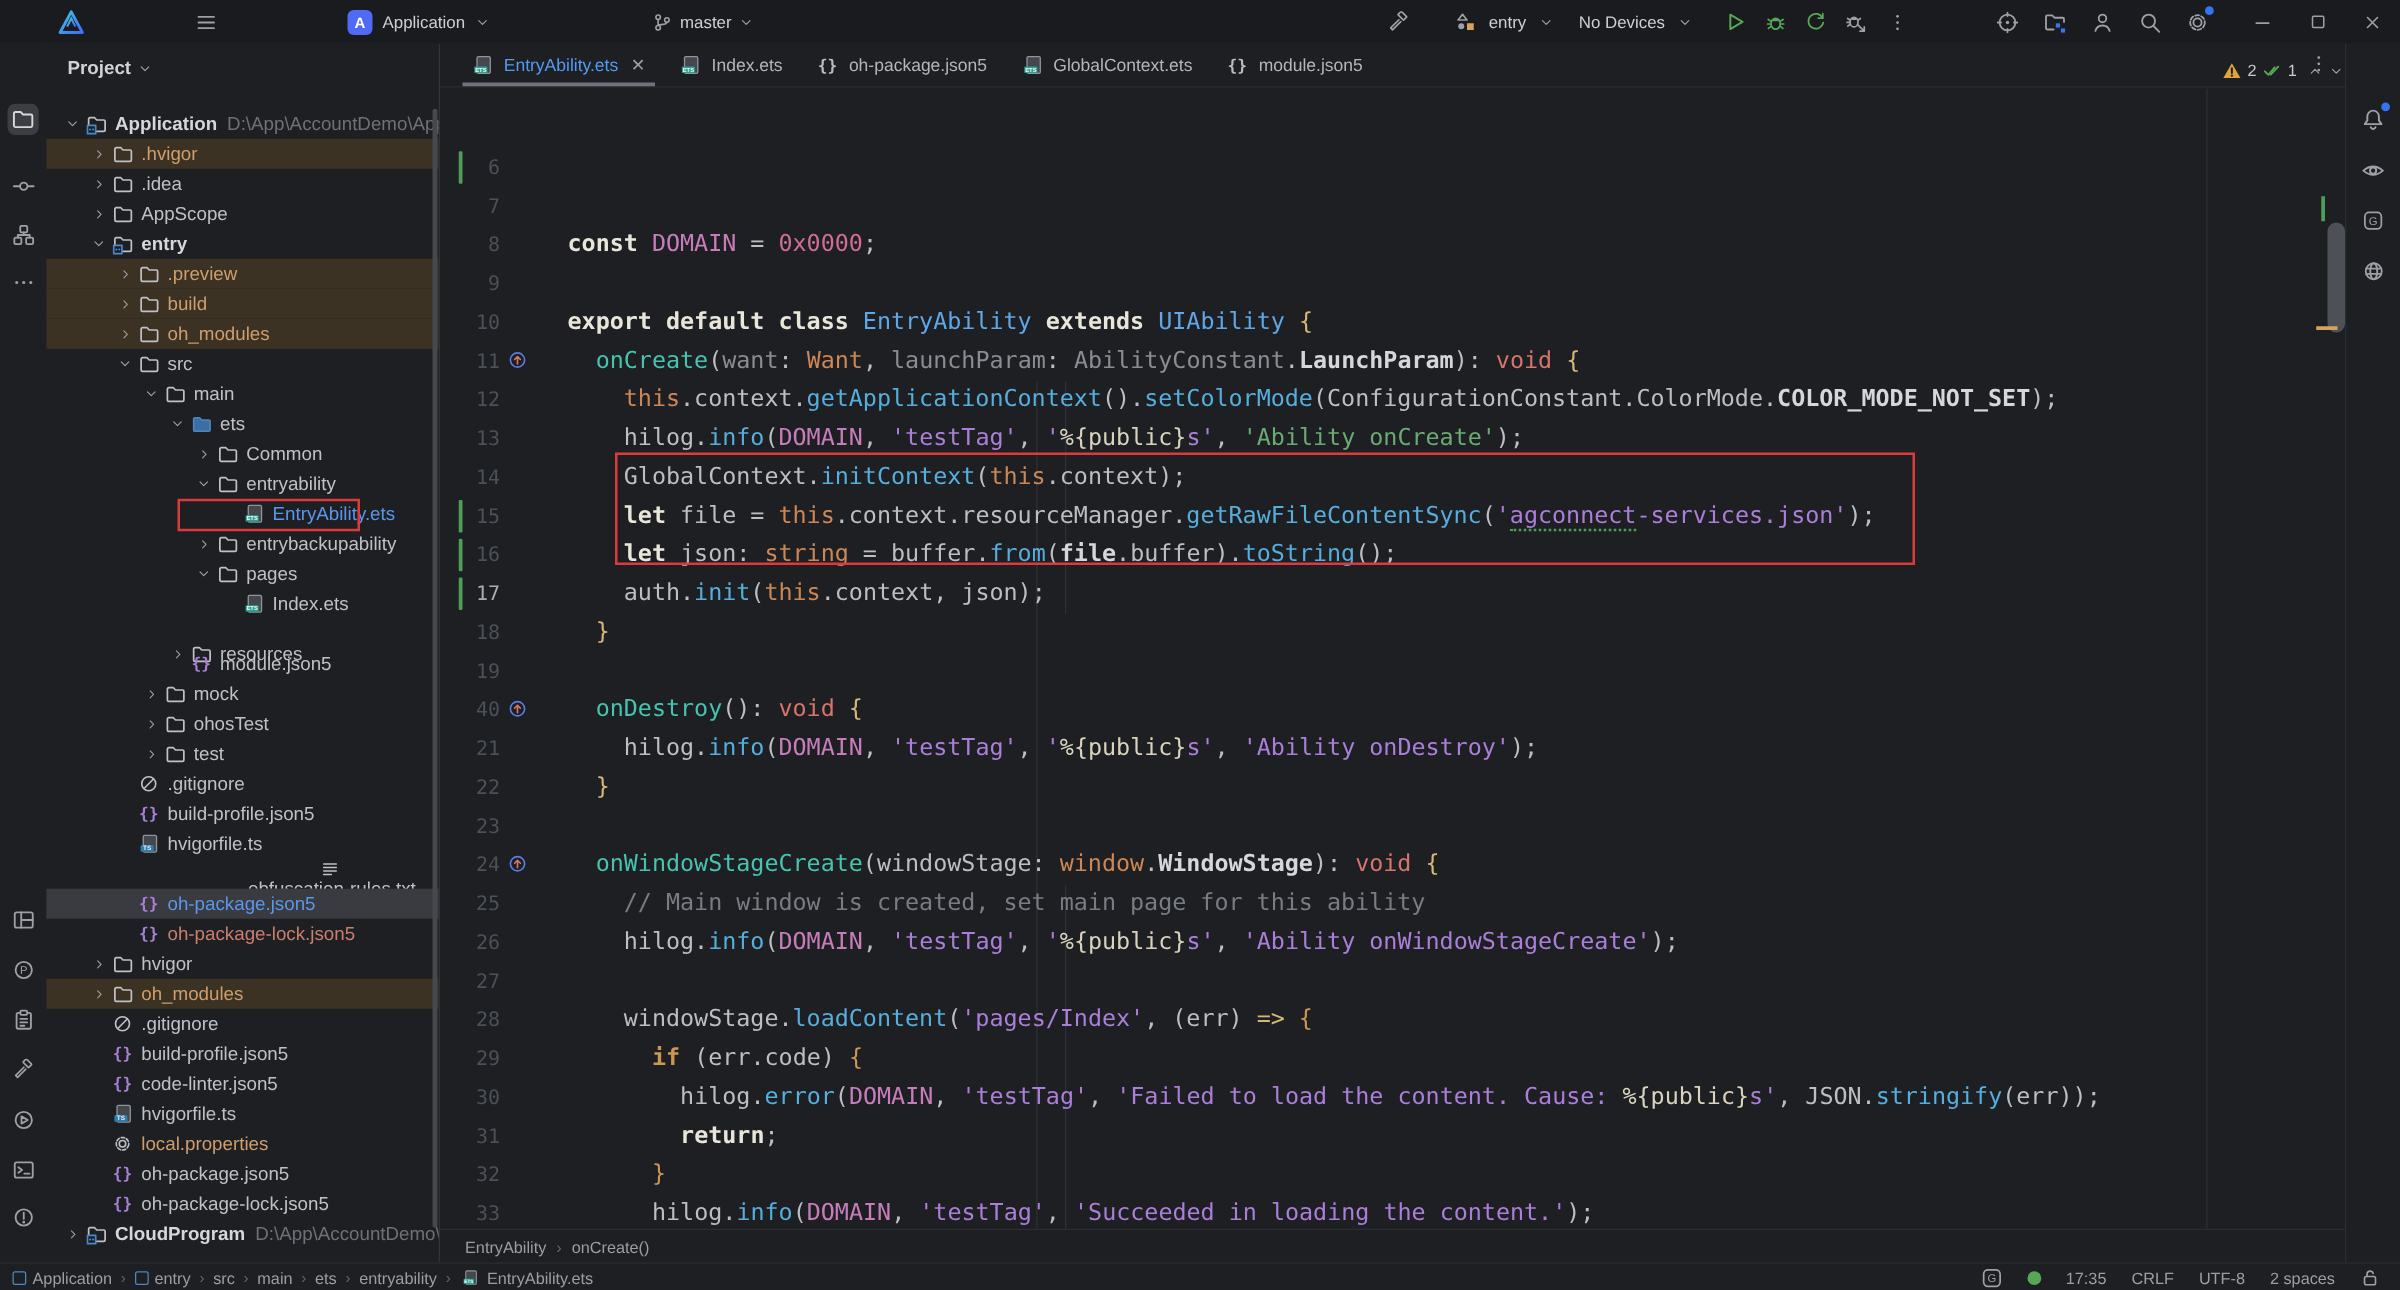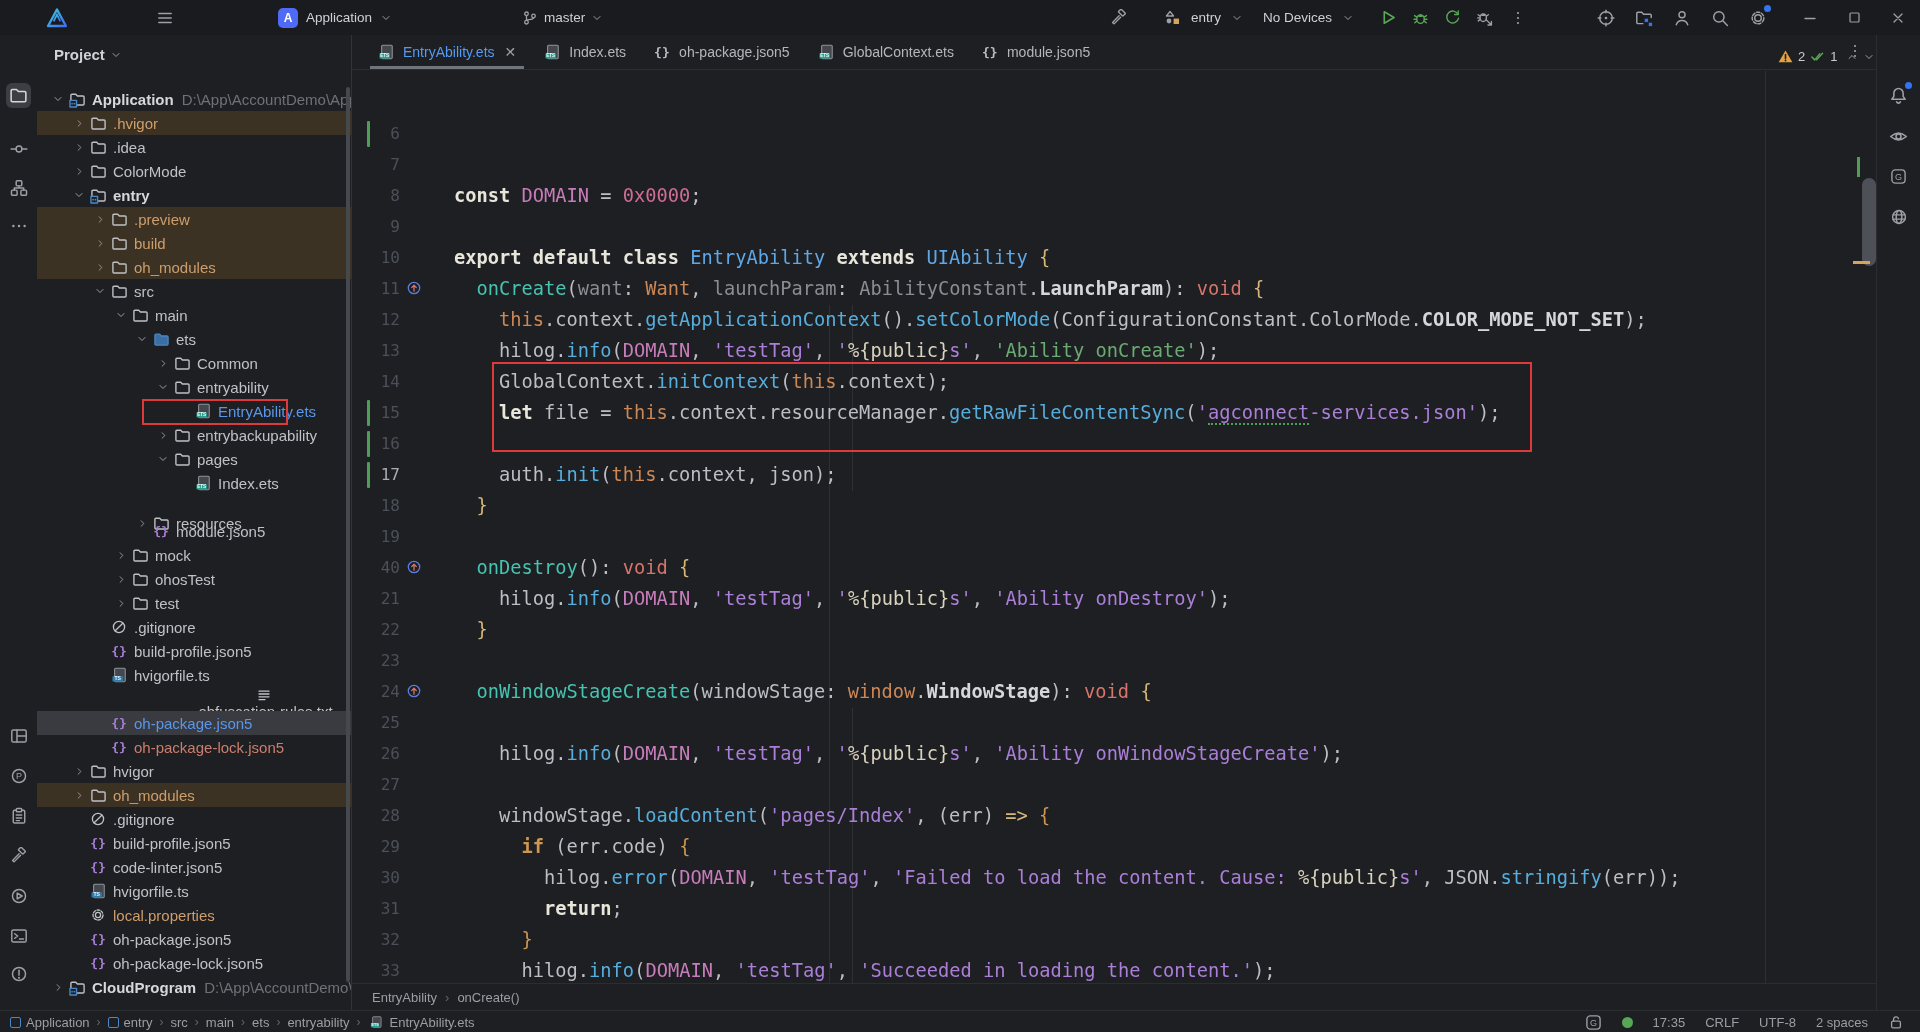--- a/index.html
+++ b/index.html
@@ -406,21 +406,21 @@
           <span class="chev">
             <svg width="11" height="11" viewBox="0 0 16 16" fill="none" stroke="currentColor" stroke-width="1.3" stroke-linecap="round" stroke-linejoin="round">
               <path d="M6 4 L10 8 L6 12"></path>
             </svg>
           </span>
           <span class="ticon">
             <svg width="17" height="17" viewBox="0 0 16 16" fill="none" stroke="currentColor" stroke-width="1.3" stroke-linecap="round" stroke-linejoin="round">
               <path d="M1.8 4 a1 1 0 0 1 1-1 h3.5 l1.6 1.7 h5.3 a1 1 0 0 1 1 1 v6.5 a1 1 0 0 1 -1 1 H2.8 a1 1 0 0 1 -1-1 Z"></path>
             </svg>
           </span>
-          <span class="lbl">ColorMode</span>
+          <span class="lbl">AppScope</span>
         </div>
         <div class="trow bold" style="top: 148px; padding-left: 35px;">
           <span class="chev">
             <svg width="12" height="12" viewBox="0 0 16 16" fill="none" stroke="currentColor" stroke-width="1.3" stroke-linecap="round" stroke-linejoin="round">
               <path d="M4 6 L8 10 L12 6"></path>
             </svg>
           </span>
           <span class="ticon">
             <svg width="17" height="17" viewBox="0 0 16 16" fill="none" stroke="currentColor" stroke-width="1.3" stroke-linecap="round" stroke-linejoin="round">
               <path d="M1.8 4 a1 1 0 0 1 1-1 h3.5 l1.6 1.7 h5.3 a1 1 0 0 1 1 1 v6.5 a1 1 0 0 1 -1 1 H7.8 M1.8 4 v4.4"></path>
@@ -907,20 +907,21 @@
           <span class="ctext" style="margin-left:45.0px"><span class="tk-p">GlobalContext.</span><span class="tk-fn">initContext</span><span class="tk-p">(</span><span class="tk-o">this</span><span class="tk-p">.context);</span></span>
         </div>
         <div class="cline" style="top: 326px;">
           <span class="lnum">15</span>
           <span class="chgbar"></span>
           <span class="ctext" style="margin-left:45.0px"><span class="tk-k">let </span><span class="tk-p">file = </span><span class="tk-o">this</span><span class="tk-p">.context.resourceManager.</span><span class="tk-fn">getRawFileContentSync</span><span class="tk-p">(</span><span class="tk-s">'</span><span class="tk-su">agconnect</span><span class="tk-s">-services.json'</span><span class="tk-p">);</span></span>
         </div>
         <div class="cline" style="top: 357px;">
           <span class="lnum">16</span>
           <span class="chgbar"></span>
+          <span class="ctext" style="margin-left:45.0px"><span class="tk-k">let </span><span class="tk-p">json: </span><span class="tk-o">string</span><span class="tk-p"> = buffer.</span><span class="tk-fn">from</span><span class="tk-p">(</span><span class="tk-t">file</span><span class="tk-p">.buffer).</span><span class="tk-fn">toString</span><span class="tk-p">();</span></span>
         </div>
         <div class="cline" style="top: 388px;">
           <span class="lnum cur">17</span>
           <span class="chgbar"></span>
           <span class="ctext" style="margin-left:45.0px"><span class="tk-p">auth.</span><span class="tk-fn">init</span><span class="tk-p">(</span><span class="tk-o">this</span><span class="tk-p">.context, json);</span></span>
         </div>
         <div class="cline" style="top: 419px;">
           <span class="lnum">18</span>
           <span class="ctext" style="margin-left:22.5px"><span class="tk-b1">}</span></span>
         </div>
@@ -955,20 +956,21 @@
           <span class="ovr">
             <svg width="16" height="16" viewBox="0 0 16 16" fill="none" stroke="currentColor" stroke-width="1.3" stroke-linecap="round" stroke-linejoin="round">
               <circle cx="8" cy="8" r="5.7" stroke="#5a7ee0"></circle>
               <path d="M8 11.2 V5.4 M5.7 7.6 L8 5.2 L10.3 7.6" stroke="#d5756c"></path>
             </svg>
           </span>
           <span class="ctext" style="margin-left:22.5px"><span class="tk-m">onWindowStageCreate</span><span class="tk-p">(windowStage: </span><span class="tk-o">window</span><span class="tk-p">.</span><span class="tk-t">WindowStage</span><span class="tk-p">): </span><span class="tk-vd">void</span><span class="tk-p"> </span><span class="tk-b1">{</span></span>
         </div>
         <div class="cline" style="top: 636px;">
           <span class="lnum">25</span>
+          <span class="ctext" style="margin-left:45.0px"><span class="tk-c">// Main window is created, set main page for this ability</span></span>
         </div>
         <div class="cline" style="top: 667px;">
           <span class="lnum">26</span>
           <span class="ctext" style="margin-left:45.0px"><span class="tk-p">hilog.</span><span class="tk-fn">info</span><span class="tk-p">(</span><span class="tk-cn">DOMAIN</span><span class="tk-p">, </span><span class="tk-s">'testTag'</span><span class="tk-p">, </span><span class="tk-s">'</span><span class="tk-f">%{public}</span><span class="tk-s">s'</span><span class="tk-p">, </span><span class="tk-s">'Ability onWindowStageCreate'</span><span class="tk-p">);</span></span>
         </div>
         <div class="cline" style="top: 698px;">
           <span class="lnum">27</span>
           <span class="ctext" style="margin-left:0.0px"></span>
         </div>
         <div class="cline" style="top: 729px;">

